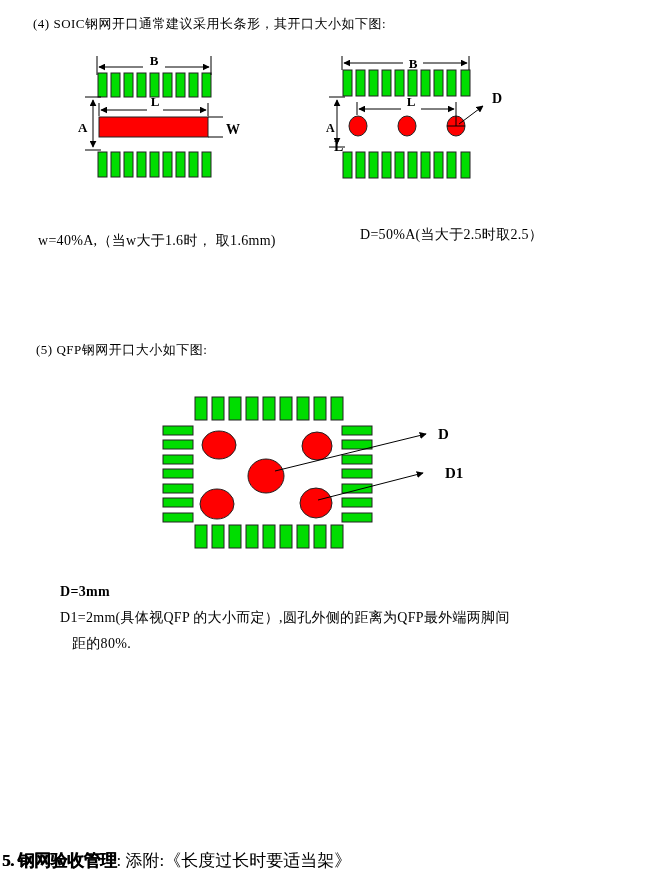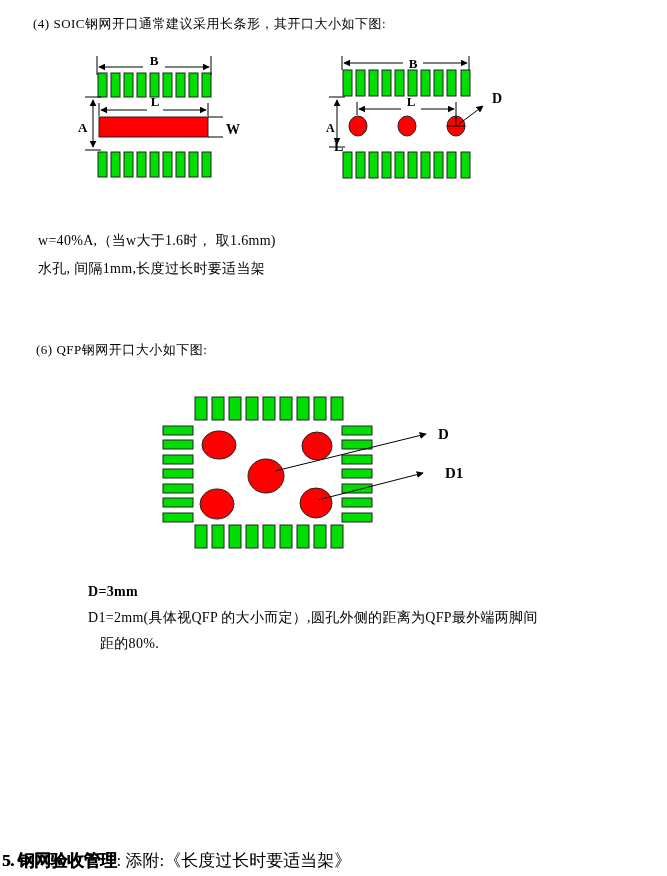--- a/index.html
+++ b/index.html
@@ -4,21 +4,21 @@
 <style>
   html,body{margin:0;padding:0;}
   body{
     width:667px;height:876px;position:relative;background:#ffffff;
     font-family:"Liberation Serif","DejaVu Serif",serif;color:#000;
     overflow:hidden;
   }
   .abs{position:absolute;}
   .title{font-size:13px;letter-spacing:0.5px;white-space:nowrap;}
   .note{font-size:14px;line-height:28px;white-space:nowrap;letter-spacing:0.3px;}
-  .qfpnote{font-size:14px;white-space:nowrap;letter-spacing:0.3px;margin-left:28px;}
+  .qfpnote{font-size:14px;white-space:nowrap;letter-spacing:0.3px;}
   .footer{font-size:17px;white-space:nowrap;}
   .footer .fb{font-weight:bold;letter-spacing:-0.5px;text-shadow:0.6px 0 0 #000;}
   svg{overflow:visible;}
   svg text{font-family:"Liberation Serif","DejaVu Serif",serif;font-weight:bold;fill:#000;}
   .dims line{stroke:#000;stroke-width:1;}
 </style>
 </head>
 <body>
 
 <div class="abs title" style="left:33px;top:15px">(4) SOIC钢网开口通常建议采用长条形，其开口大小如下图:</div>
@@ -121,27 +121,27 @@
   </g>
   <text x="88" y="13" text-anchor="middle" font-size="13">B</text>
   <text x="1" y="77" font-size="12">A</text>
   <text x="9" y="96" font-size="14">L</text>
   <text x="86" y="51" text-anchor="middle" font-size="13">L</text>
   <text x="167" y="48" font-size="14">D</text>
 </svg>
 
 <div class="abs note" style="left:38px;top:227px">
   <div>w=40%A,（当w大于1.6时， 取1.6mm)</div>
-  <div>水孔, 间隔1mm,长度过长时要适当架</div>
 </div>
 
 <div class="abs note" style="left:360px;top:221px">
+  <div>D=50%A(当大于2.5时取2.5）</div>
 </div>
 
-<div class="abs title" style="left:36px;top:341px">(6) QFP钢网开口大小如下图:</div>
+<div class="abs title" style="left:36px;top:341px">(5) QFP钢网开口大小如下图:</div>
 
 <svg class="abs" style="left:160px;top:390px" width="310" height="170" viewBox="0 0 310 170">
   <defs>
     <marker id="ar3" viewBox="0 0 10 10" refX="9" refY="5" markerWidth="7" markerHeight="7" orient="auto-start-reverse">
       <path d="M0,0 L10,5 L0,10 z"></path>
     </marker>
   </defs>
   <g id="qfp-pads">
       <rect x="35" y="7" width="12" height="23" fill="#00dd00" stroke="#222"></rect>
       <rect x="35" y="135" width="12" height="23" fill="#00dd00" stroke="#222"></rect>

